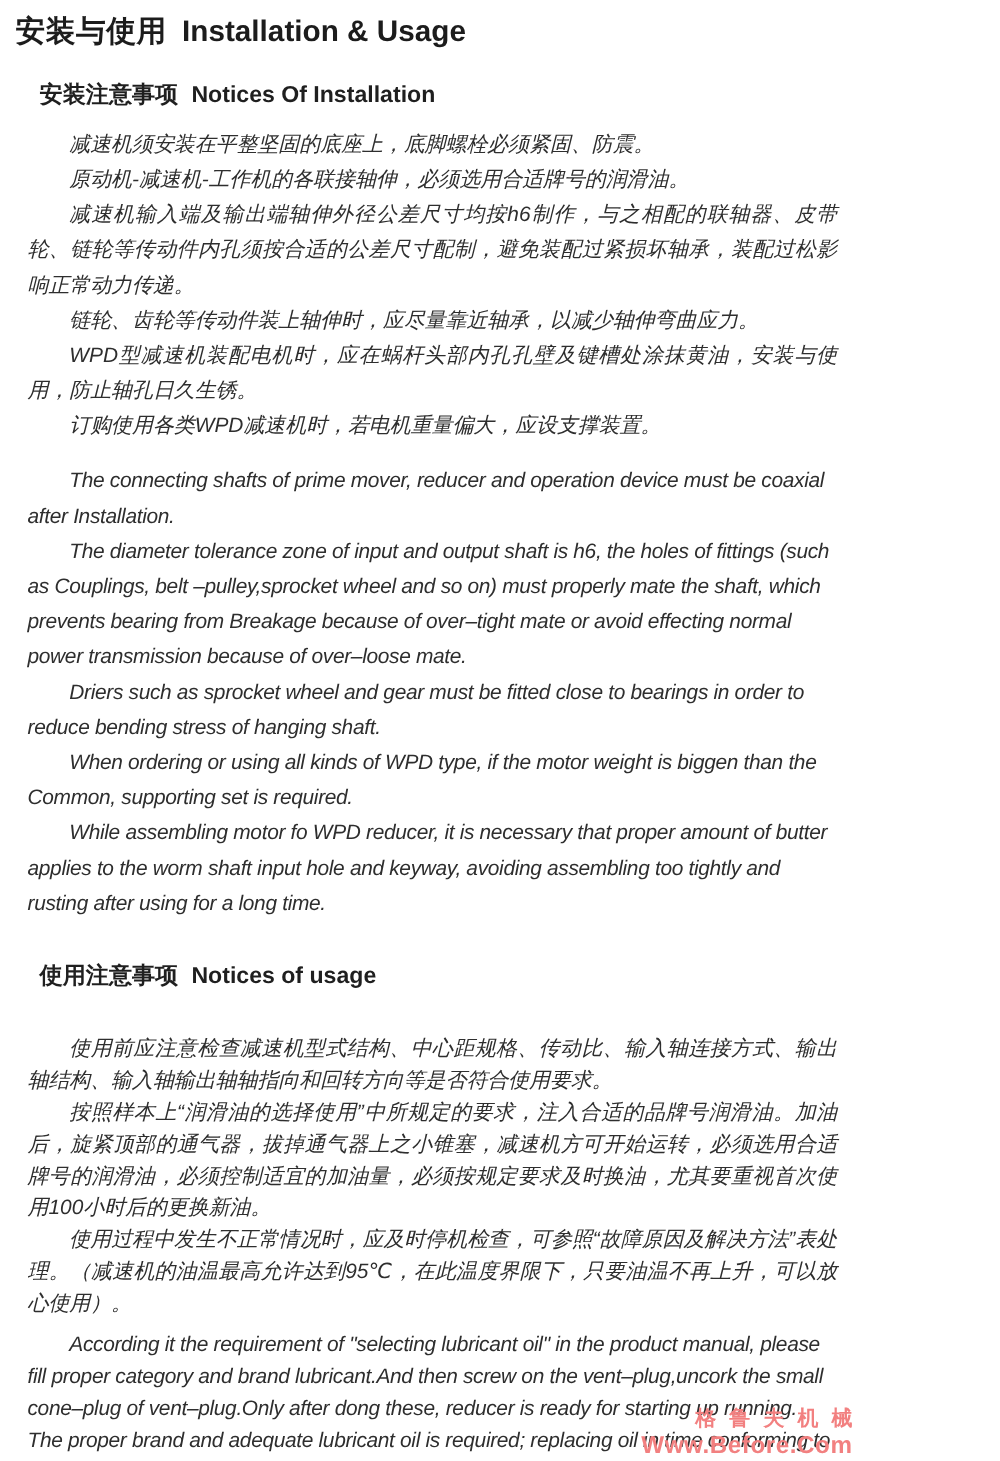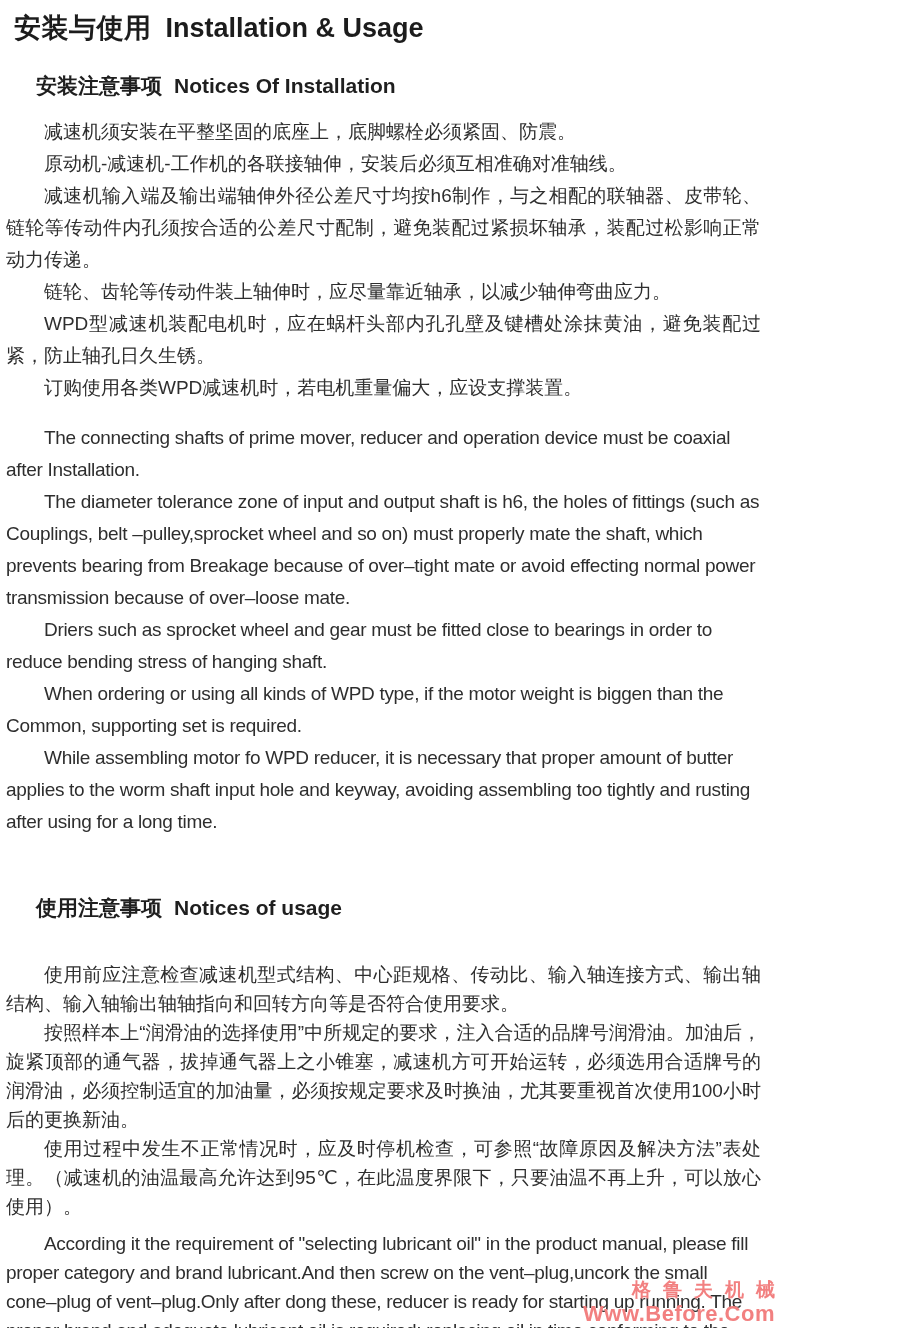--- a/index.html
+++ b/index.html
@@ -30,37 +30,38 @@
   .section-heading {
     margin: 26px 0 0 36px;
     font-size: 21px;
     font-weight: bold;
     color: #1f1f1f;
   }
   .section-heading .en {
     margin-left: 12px;
   }
   .zh-block, .en-block {
-    margin: 0 20px 0 6px;
+    margin: 0 20px 0 25px;
+    font-style: italic;
   }
   .zh-block p, .en-block p {
     margin: 0;
     text-indent: 38px;
   }
   .zh-block p {
     text-align: justify;
   }
   .sec1 .zh-block { margin-top: 16px; }
   .sec1 .zh-block p, .sec1 .en-block p {
     font-size: 19px;
     line-height: 32px;
   }
   .sec1 .en-block { margin-top: 18px; }
   .en-block p { letter-spacing: -0.3px; }
-  .sec2-heading { margin-top: 56px; }
+  .sec2-heading { margin-top: 35px; }
   .sec2 .zh-block { margin-top: 38px; }
   .sec2 .zh-block p, .sec2 .en-block p {
     font-size: 19px;
     line-height: 29px;
   }
   .sec2 .en-block { margin-top: 8px; }
   .watermark {
     position: absolute;
     right: 6px;
     bottom: 2px;
@@ -88,24 +89,24 @@
   <h1 class="page-title">
     <span class="zh">安装与使用</span><span class="en">Installation &amp; Usage</span>
   </h1>
 
   <section class="sec1">
     <h2 class="section-heading">
       <span class="zh">安装注意事项</span><span class="en">Notices Of Installation</span>
     </h2>
     <div class="zh-block">
       <p>减速机须安装在平整坚固的底座上，底脚螺栓必须紧固、防震。</p>
-      <p>原动机-减速机-工作机的各联接轴伸，安装后必须互相准确对准轴线。</p>
+      <p>原动机-减速机-工作机的各联接轴伸，必须选用合适牌号的润滑油。</p>
       <p>减速机输入端及输出端轴伸外径公差尺寸均按h6制作，与之相配的联轴器、皮带轮、链轮等传动件内孔须按合适的公差尺寸配制，避免装配过紧损坏轴承，装配过松影响正常动力传递。</p>
       <p>链轮、齿轮等传动件装上轴伸时，应尽量靠近轴承，以减少轴伸弯曲应力。</p>
-      <p>WPD型减速机装配电机时，应在蜗杆头部内孔孔壁及键槽处涂抹黄油，避免装配过紧，防止轴孔日久生锈。</p>
+      <p>WPD型减速机装配电机时，应在蜗杆头部内孔孔壁及键槽处涂抹黄油，安装与使用，防止轴孔日久生锈。</p>
       <p>订购使用各类WPD减速机时，若电机重量偏大，应设支撑装置。</p>
     </div>
     <div class="en-block">
       <p>The connecting shafts of prime mover, reducer and operation device must be coaxial after Installation.</p>
       <p>The diameter tolerance zone of input and output shaft is h6, the holes of fittings (such as Couplings, belt –pulley,sprocket wheel and so on) must properly mate the shaft, which prevents bearing from Breakage because of over–tight mate or avoid effecting normal power transmission because of over–loose mate.</p>
       <p>Driers such as sprocket wheel and gear must be fitted close to bearings in order to reduce bending stress of hanging shaft.</p>
       <p>When ordering or using all kinds of WPD type, if the motor weight is biggen than the Common, supporting set is required.</p>
       <p>While assembling motor fo WPD reducer, it is necessary that proper amount of butter applies to the worm shaft input hole and keyway, avoiding assembling too tightly and rusting after using for a long time.</p>
     </div>
   </section>

